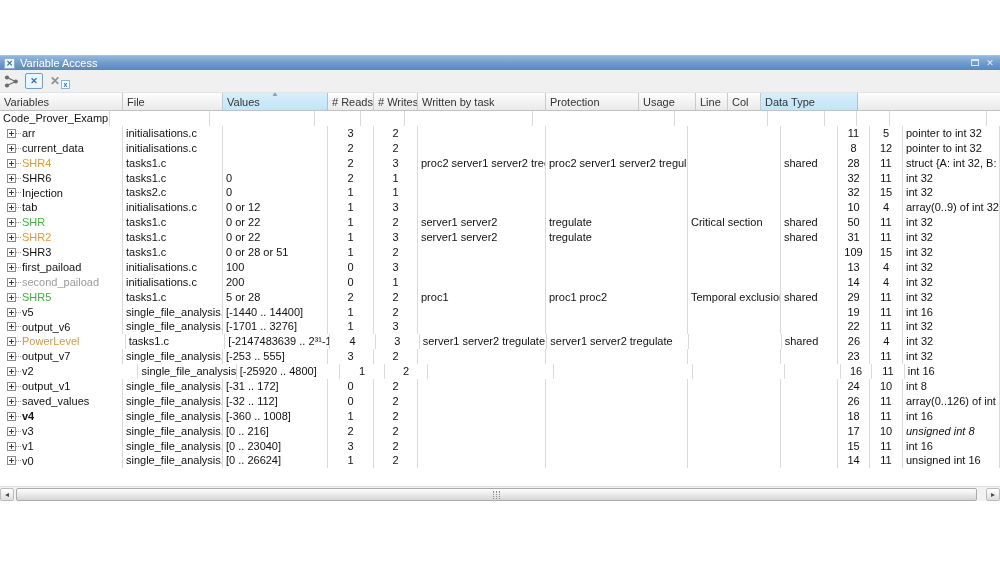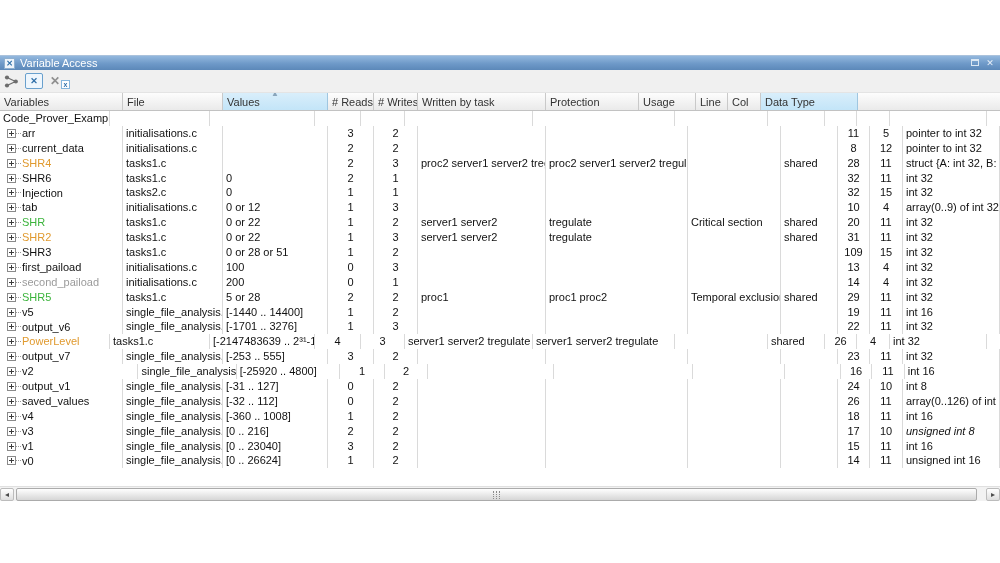--- a/index.html
+++ b/index.html
@@ -246,21 +246,21 @@
             <span class="vname" style="color: rgb(60, 180, 60);">SHR</span>
           </div>
           <div class="cell" style="width: 100px;">tasks1.c</div>
           <div class="cell" style="width: 105px;">0 or 22</div>
           <div class="cell num" style="width: 46px;">1</div>
           <div class="cell num" style="width: 44px;">2</div>
           <div class="cell" style="width: 128px;">server1 server2</div>
           <div class="cell" style="width: 142px;">tregulate</div>
           <div class="cell" style="width: 93px;">Critical section</div>
           <div class="cell" style="width: 57px;">shared</div>
-          <div class="cell num" style="width: 32px;">20</div>
+          <div class="cell num" style="width: 32px;">50</div>
           <div class="cell num" style="width: 33px;">11</div>
           <div class="cell" style="width: 97px;">int 32</div>
         </div>
         <div class="trow">
           <div class="cell varcell" style="width: 123px;">
             <span class="exp"></span>
             <span class="conn"></span>
             <span class="vname" style="color: rgb(224, 154, 47);">SHR2</span>
           </div>
           <div class="cell" style="width: 100px;">tasks1.c</div>
@@ -377,21 +377,21 @@
           <div class="cell num" style="width: 44px;">3</div>
           <div class="cell" style="width: 128px;"></div>
           <div class="cell" style="width: 142px;"></div>
           <div class="cell" style="width: 93px;"></div>
           <div class="cell" style="width: 57px;"></div>
           <div class="cell num" style="width: 32px;">22</div>
           <div class="cell num" style="width: 33px;">11</div>
           <div class="cell" style="width: 97px;">int 32</div>
         </div>
         <div class="trow">
-          <div class="cell varcell" style="width: 110px;">
+          <div class="cell varcell" style="width: 126px;">
             <span class="exp"></span>
             <span class="conn"></span>
             <span class="vname" style="color: rgb(224, 154, 47);">PowerLevel</span>
           </div>
           <div class="cell" style="width: 100px;">tasks1.c</div>
           <div class="cell" style="width: 105px;">[-2147483639 .. 2³¹-1]</div>
           <div class="cell num" style="width: 46px;">4</div>
           <div class="cell num" style="width: 44px;">3</div>
           <div class="cell" style="width: 128px;">server1 server2 tregulate</div>
           <div class="cell" style="width: 142px;">server1 server2 tregulate</div>
@@ -437,21 +437,21 @@
           <div class="cell num" style="width: 33px;">11</div>
           <div class="cell" style="width: 97px;">int 16</div>
         </div>
         <div class="trow">
           <div class="cell varcell" style="width: 123px;">
             <span class="exp"></span>
             <span class="conn"></span>
             <span class="vname" style="color: rgb(17, 17, 17);">output_v1</span>
           </div>
           <div class="cell" style="width: 100px;">single_file_analysis.c</div>
-          <div class="cell" style="width: 105px;">[-31 .. 127]</div>
+          <div class="cell" style="width: 105px;">[-31 .. 172]</div>
           <div class="cell num" style="width: 46px;">0</div>
           <div class="cell num" style="width: 44px;">2</div>
           <div class="cell" style="width: 128px;"></div>
           <div class="cell" style="width: 142px;"></div>
           <div class="cell" style="width: 93px;"></div>
           <div class="cell" style="width: 57px;"></div>
           <div class="cell num" style="width: 32px;">24</div>
           <div class="cell num" style="width: 33px;">10</div>
           <div class="cell" style="width: 97px;">int 8</div>
         </div>
@@ -470,21 +470,21 @@
           <div class="cell" style="width: 93px;"></div>
           <div class="cell" style="width: 57px;"></div>
           <div class="cell num" style="width: 32px;">26</div>
           <div class="cell num" style="width: 33px;">11</div>
           <div class="cell" style="width: 97px;">array(0..126) of int 16</div>
         </div>
         <div class="trow">
           <div class="cell varcell" style="width: 123px;">
             <span class="exp"></span>
             <span class="conn"></span>
-            <span class="vname" style="color: rgb(17, 17, 17);">v4</span>
+            <span class="vname" style="color: rgb(17, 17, 17); font-weight: bold;">v4</span>
           </div>
           <div class="cell" style="width: 100px;">single_file_analysis.c</div>
           <div class="cell" style="width: 105px;">[-360 .. 1008]</div>
           <div class="cell num" style="width: 46px;">1</div>
           <div class="cell num" style="width: 44px;">2</div>
           <div class="cell" style="width: 128px;"></div>
           <div class="cell" style="width: 142px;"></div>
           <div class="cell" style="width: 93px;"></div>
           <div class="cell" style="width: 57px;"></div>
           <div class="cell num" style="width: 32px;">18</div>

